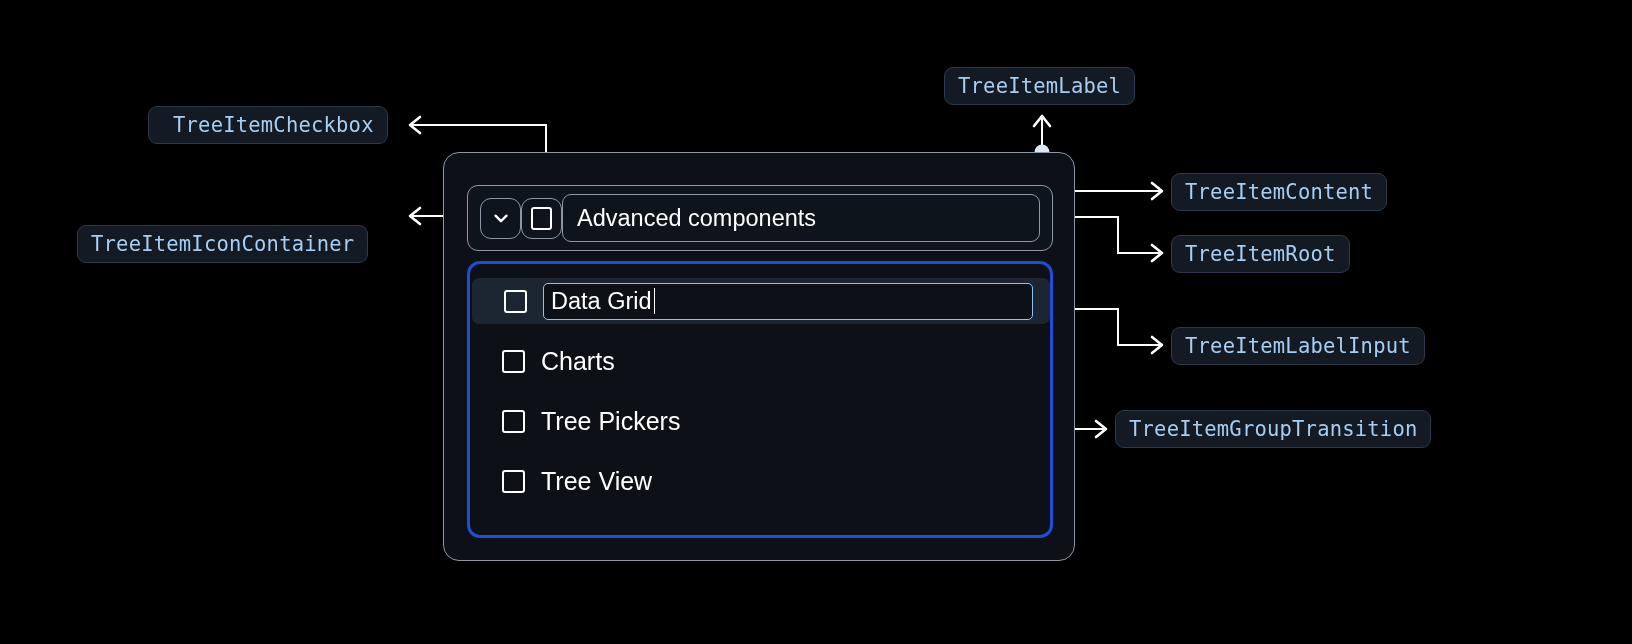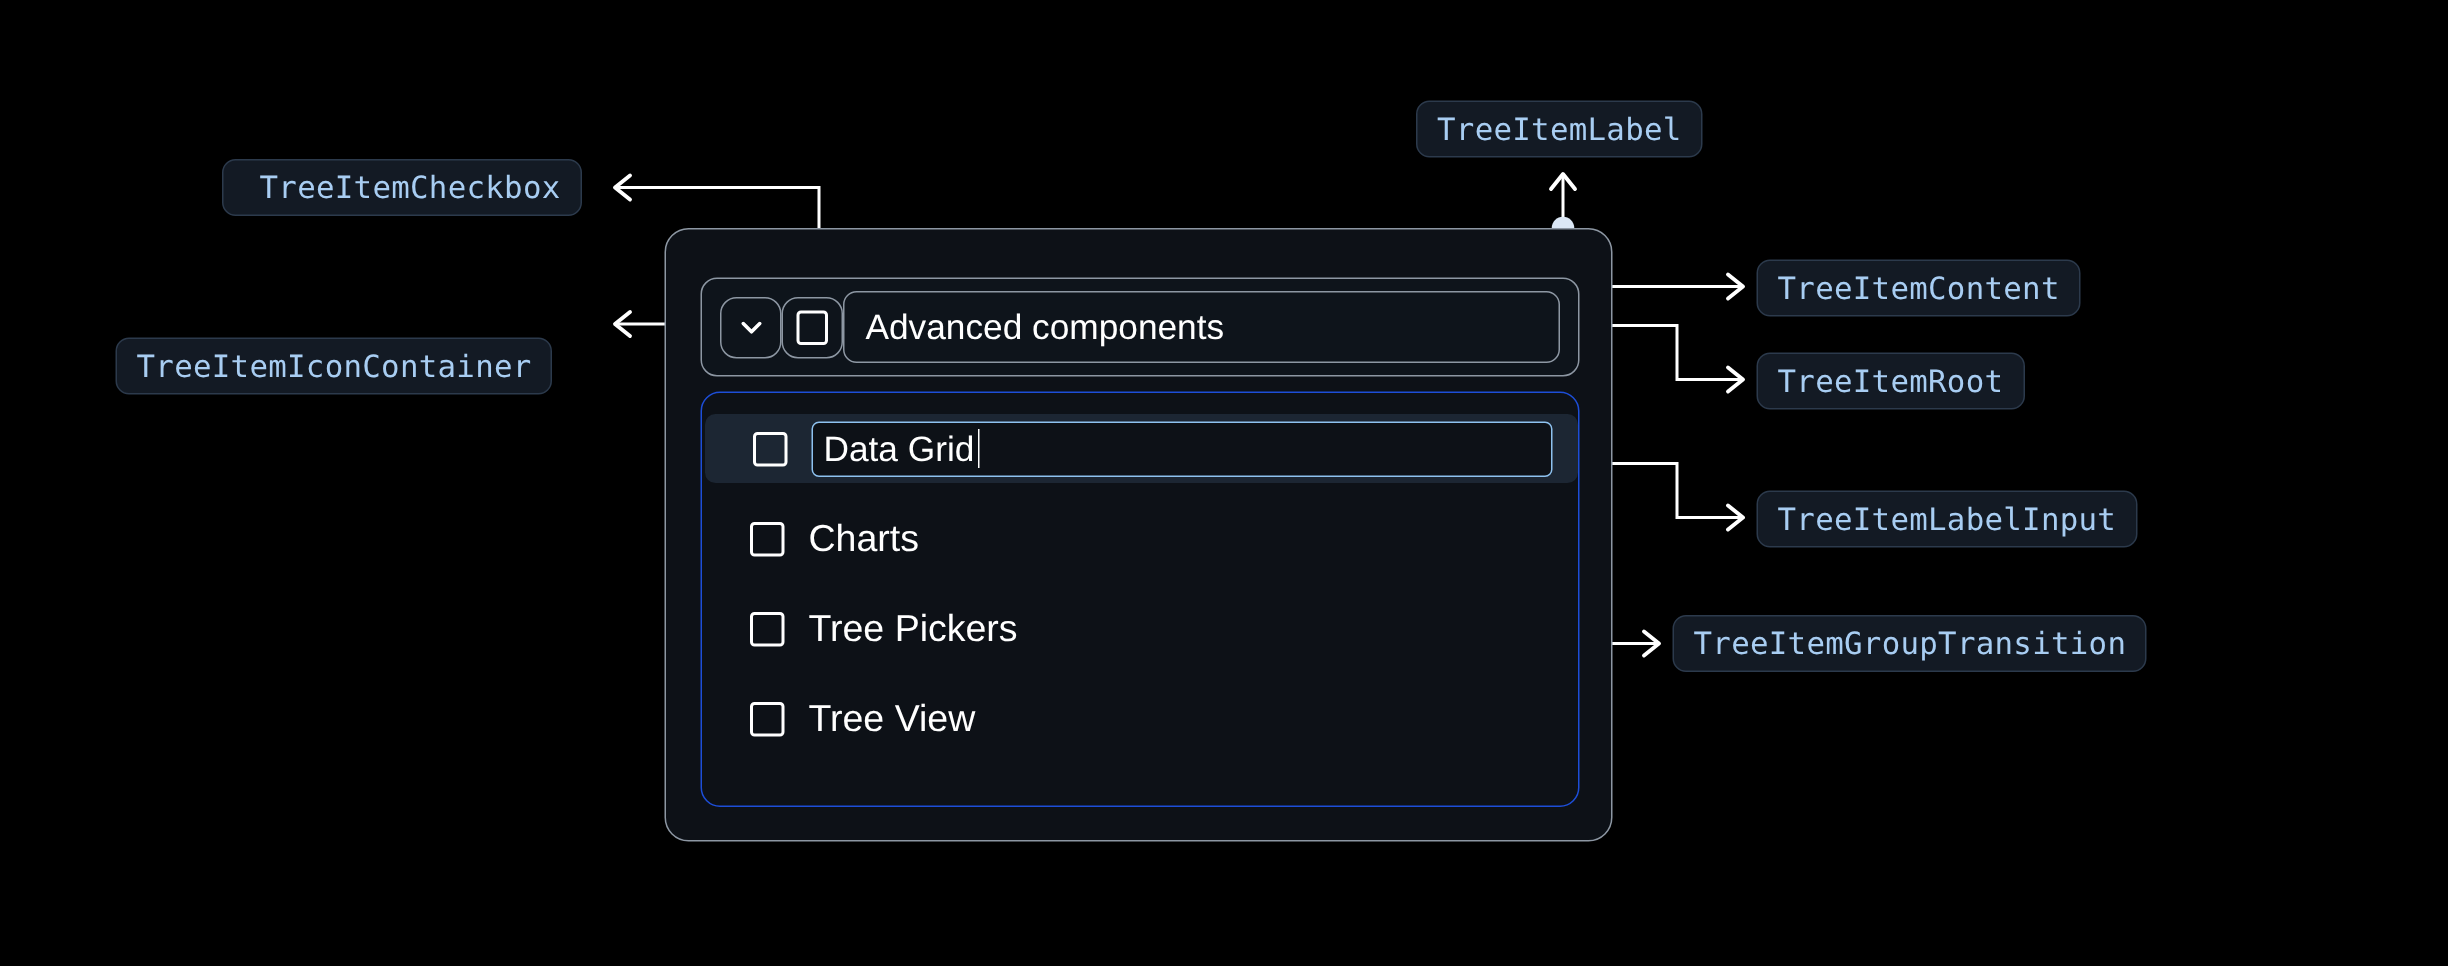--- a/index.html
+++ b/index.html
@@ -118,21 +118,21 @@
   }
 
   
   #group-transition {
     position: absolute;
     left: 23px;
     top: 108px;
     width: 586px;
     height: 277px;
     box-sizing: border-box;
-    border: 1px solid #1d4ed8;
+    border: 3px solid #1d4ed8;
     border-radius: 13px;
     background: transparent;
     padding-top: 14px;
   }
 
   .tree-child {
     position: relative;
     height: 46px;
     margin: 0 0 14px 0;
     display: flex;

